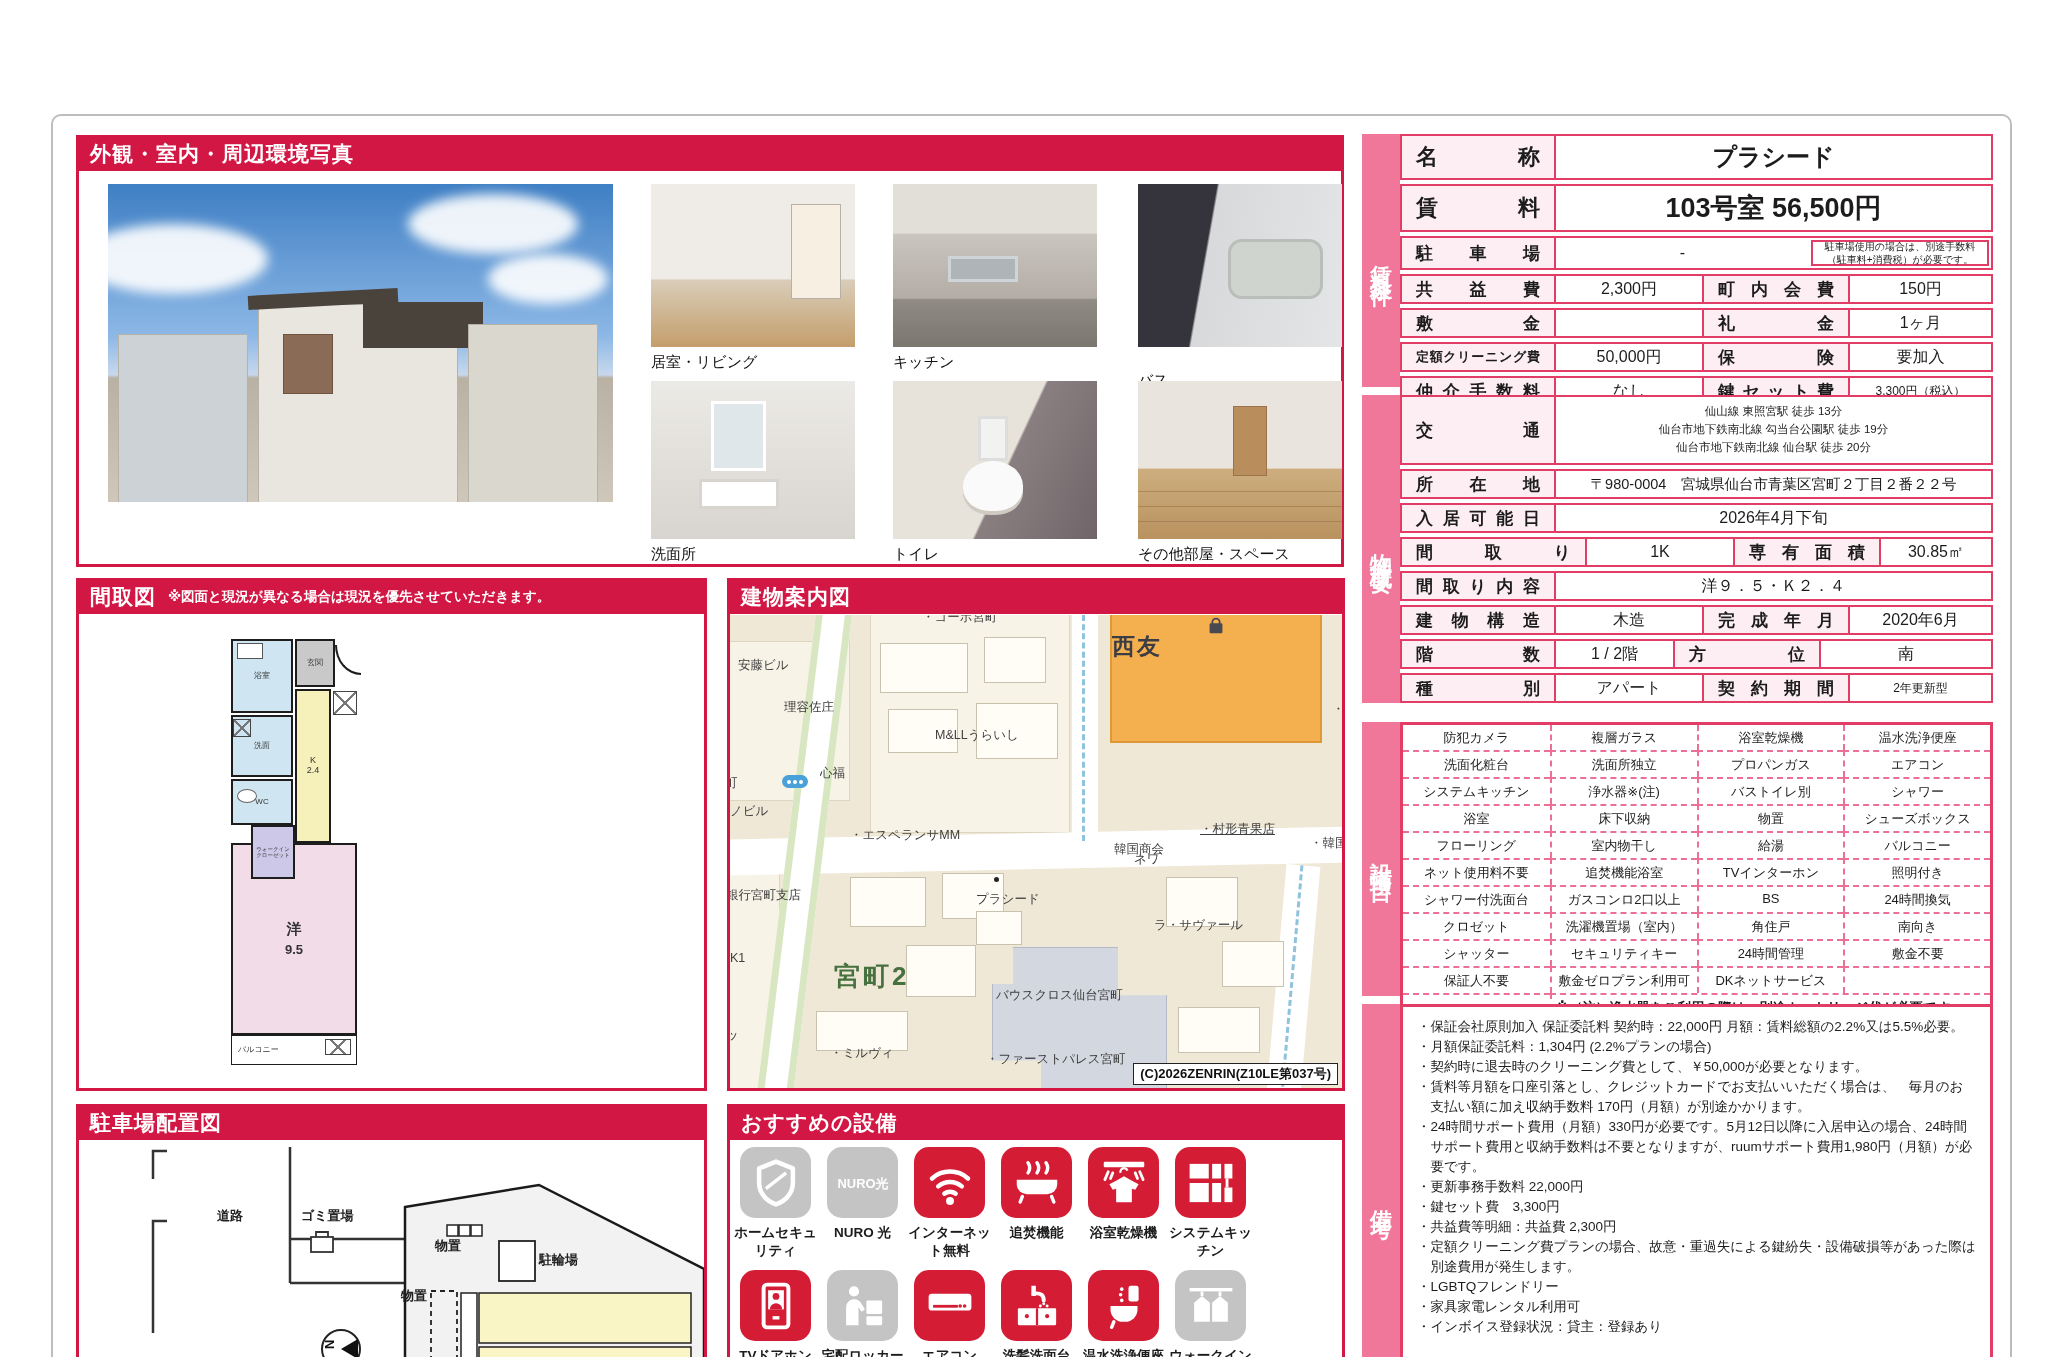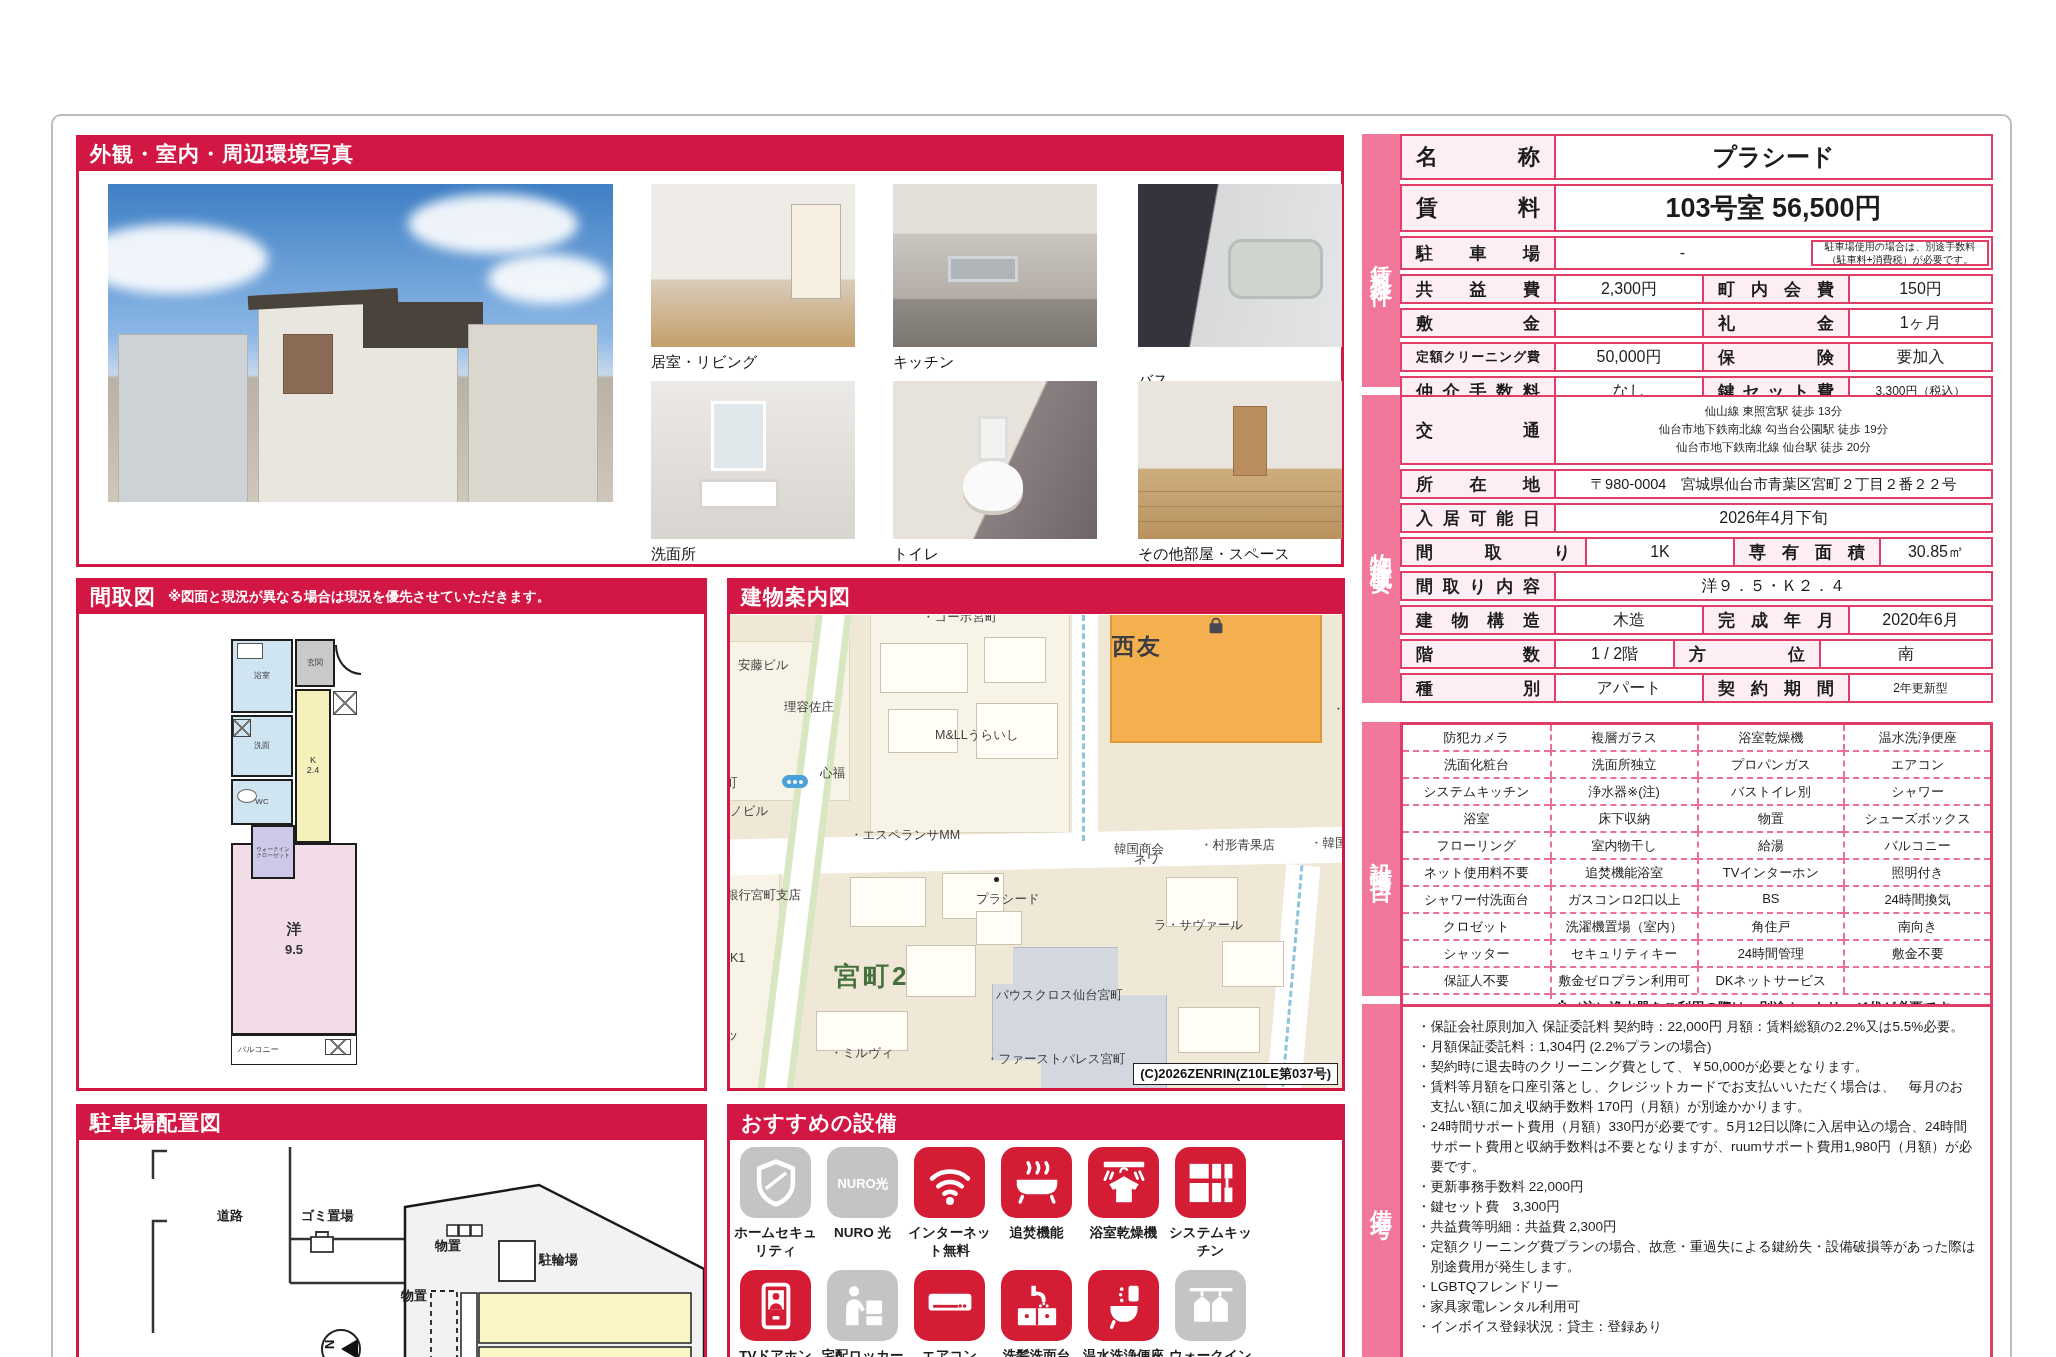--- a/index.html
+++ b/index.html
@@ -260,21 +260,21 @@
           <span class="ml" style="left: 192px; top: -6px;">・コーポ宮町</span>
           <span class="ml" style="left: 205px; top: 112px;">M&amp;LLうらいし</span>
           <span class="ml" style="left: 90px; top: 150px;">心福</span>
           <span class="ml" style="left: -5px; top: 160px;">町</span>
           <span class="ml" style="left: 0px; top: 188px;">ノビル</span>
           <span class="ml" style="left: 120px; top: 212px;">・エスペランサMM</span>
           <span class="ml" style="left: 384px; top: 226px;">韓国商会</span>
           <span class="ml" style="left: 580px; top: 220px;">・韓国料</span>
           <span class="ml" style="left: 602px; top: 86px;">・お</span>
           <span class="ml" style="left: 404px; top: 236px;">ネワ</span>
-          <span class="ml" style="left: 470px; top: 222px;">・村形青果店</span>
+          <span class="ml" style="left: 470px; top: 206px; text-decoration: underline;">・村形青果店</span>
           <span class="ml" style="left: -4px; top: 272px;">銀行宮町支店</span>
           <span class="ml" style="left: 0px; top: 336px;">K1</span>
           <span class="ml" style="left: 246px; top: 276px;">プラシード</span>
           <span class="ml" style="left: 424px; top: 302px;">ラ・サヴァール</span>
           <span class="ml ml-big" style="left: 104px; top: 344px;">宮町2</span>
           <span class="ml" style="left: 266px; top: 372px;">バウスクロス仙台宮町</span>
           <span class="ml" style="left: 100px; top: 430px;">・ミルヴィ</span>
           <span class="ml" style="left: -4px; top: 412px;">ッ</span>
           <span class="ml" style="left: 256px; top: 436px;">・ファーストパレス宮町</span>
         </div>

